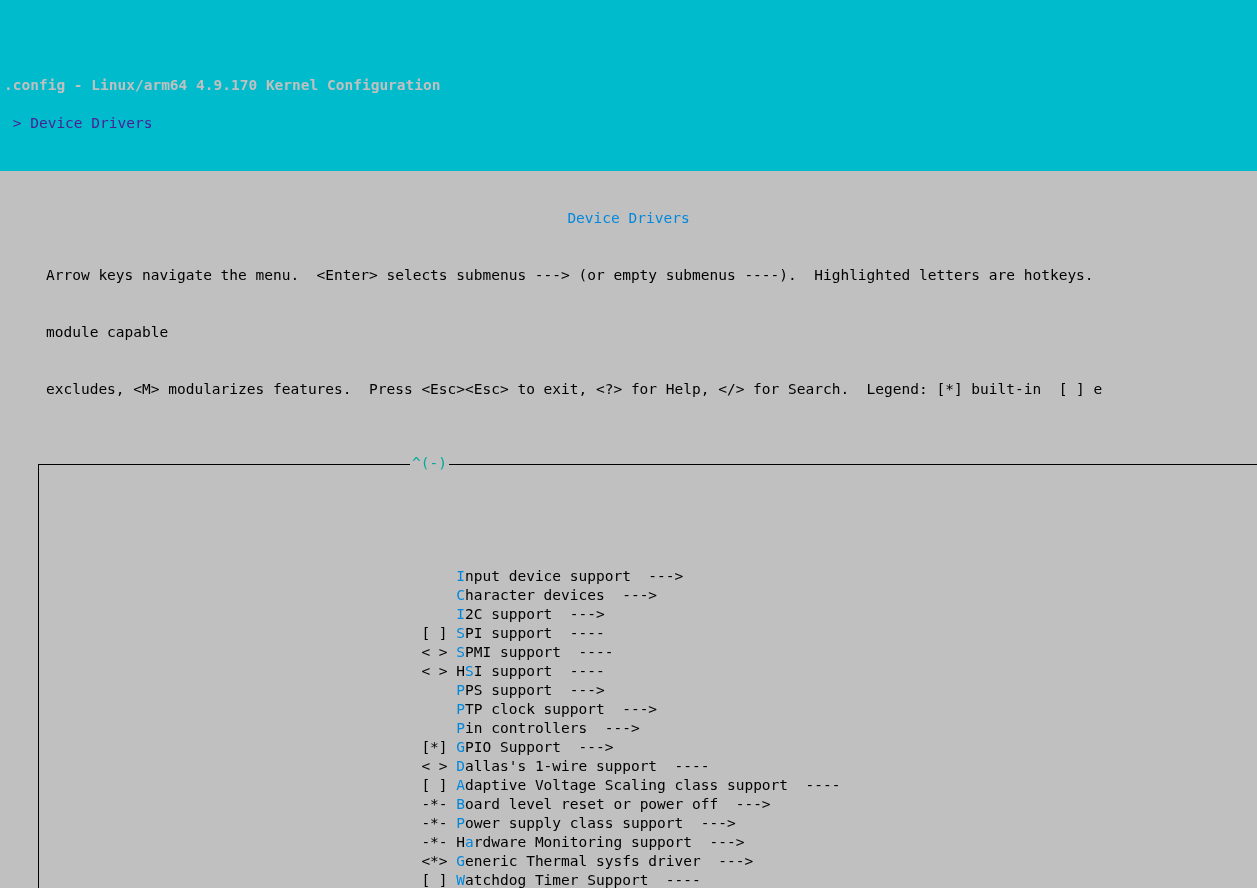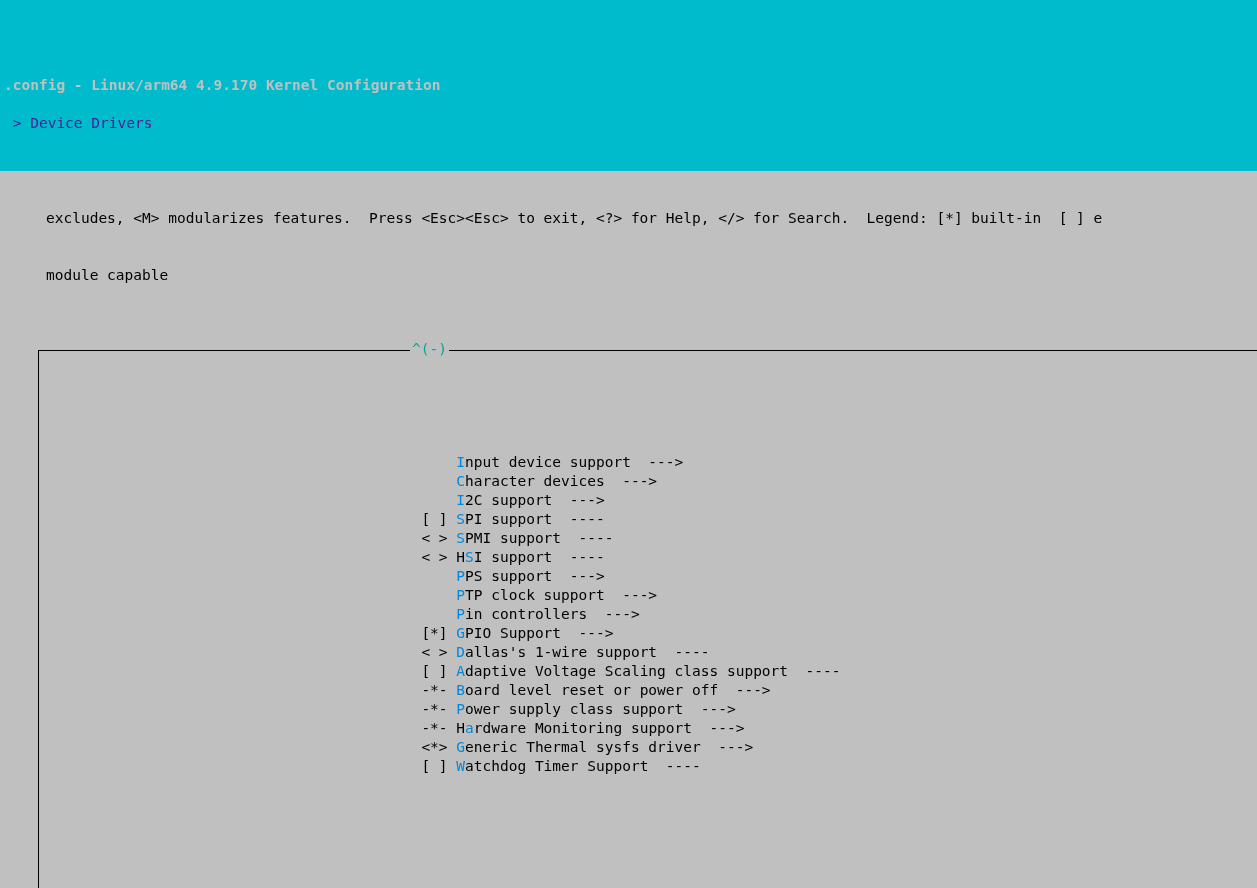--- a/index.html
+++ b/index.html
@@ -35,22 +35,24 @@
 </style>
 </head>
 <body>
 
 
 
 <div class="title-bar">.config - Linux/arm64 4.9.170 Kernel Configuration</div>
 <div class="breadcrumb"> &gt; Device Drivers </div>
 
 <div class="content">
+  <div class="header-title">Device Drivers</div>
+  <div class="help-text">Arrow keys navigate the menu.  &lt;Enter&gt; selects submenus ---&gt; (or empty submenus ----).  Highlighted letters are hotkeys.</div>
+  <div class="help-text">module capable</div>
   <div class="help-text">excludes, &lt;M&gt; modularizes features.  Press &lt;Esc&gt;&lt;Esc&gt; to exit, &lt;?&gt; for Help, &lt;/&gt; for Search.  Legend: [*] built-in  [ ] e</div>
-  <div class="help-text">module capable</div>
 
   <div class="menu-box">
     <div class="menu-top-border"></div>
     <div class="menu-left-border"></div>
     <div class="scroll-up">^(-)</div>
     <div class="menu-items" id="menu-items"><div class="menu-row"><span>                                           </span><span><span>    </span><span class="hotkey">I</span><span>nput device support  ---&gt;</span></span></div><div class="menu-row"><span>                                           </span><span><span>    </span><span class="hotkey">C</span><span>haracter devices  ---&gt;</span></span></div><div class="menu-row"><span>                                           </span><span><span>    </span><span class="hotkey">I</span><span>2C support  ---&gt;</span></span></div><div class="menu-row"><span>                                           </span><span><span>[ ] </span><span class="hotkey">S</span><span>PI support  ----</span></span></div><div class="menu-row"><span>                                           </span><span><span>&lt; &gt; </span><span class="hotkey">S</span><span>PMI support  ----</span></span></div><div class="menu-row"><span>                                           </span><span><span>&lt; &gt; H</span><span class="hotkey">S</span><span>I support  ----</span></span></div><div class="menu-row"><span>                                           </span><span><span>    </span><span class="hotkey">P</span><span>PS support  ---&gt;</span></span></div><div class="menu-row"><span>                                           </span><span><span>    </span><span class="hotkey">P</span><span>TP clock support  ---&gt;</span></span></div><div class="menu-row"><span>                                           </span><span><span>    </span><span class="hotkey">P</span><span>in controllers  ---&gt;</span></span></div><div class="menu-row"><span>                                           </span><span><span>[*] </span><span class="hotkey">G</span><span>PIO Support  ---&gt;</span></span></div><div class="menu-row"><span>                                           </span><span><span>&lt; &gt; </span><span class="hotkey">D</span><span>allas's 1-wire support  ----</span></span></div><div class="menu-row"><span>                                           </span><span><span>[ ] </span><span class="hotkey">A</span><span>daptive Voltage Scaling class support  ----</span></span></div><div class="menu-row"><span>                                           </span><span><span>-*- </span><span class="hotkey">B</span><span>oard level reset or power off  ---&gt;</span></span></div><div class="menu-row"><span>                                           </span><span><span>-*- </span><span class="hotkey">P</span><span>ower supply class support  ---&gt;</span></span></div><div class="menu-row"><span>                                           </span><span><span>-*- H</span><span class="hotkey">a</span><span>rdware Monitoring support  ---&gt;</span></span></div><div class="menu-row"><span>                                           </span><span><span>&lt;*&gt; </span><span class="hotkey">G</span><span>eneric Thermal sysfs driver  ---&gt;</span></span></div><div class="menu-row"><span>                                           </span><span><span>[ ] </span><span class="hotkey">W</span><span>atchdog Timer Support  ----</span></span></div></div>
     
   </div>
 
   

